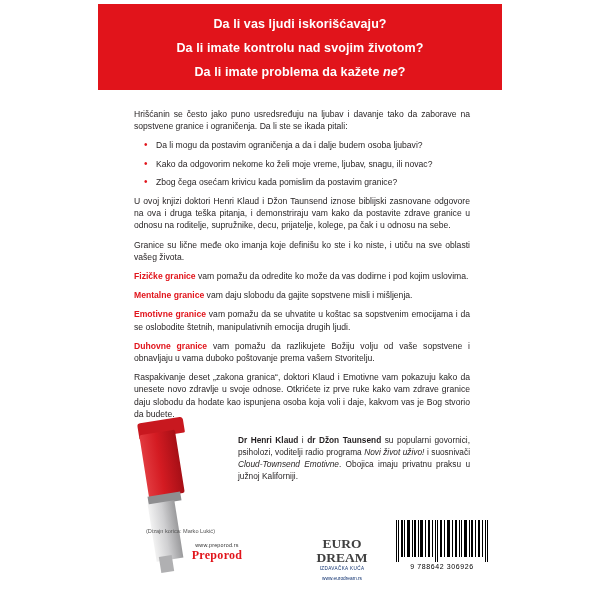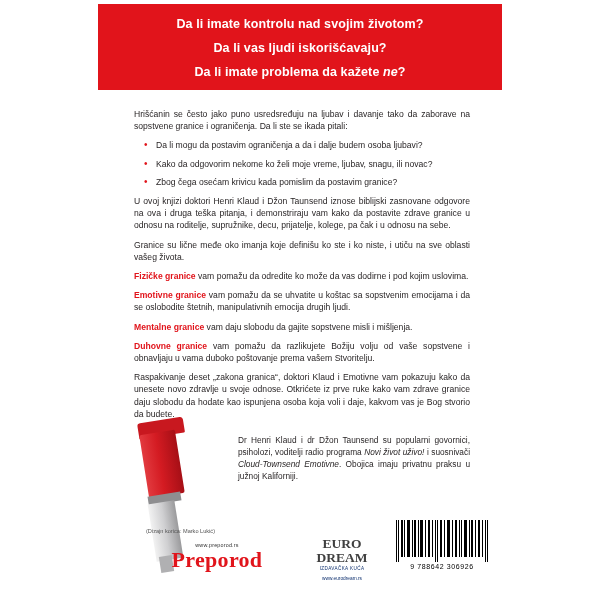--- a/index.html
+++ b/index.html
@@ -88,21 +88,21 @@
   .authors {
     position: absolute;
     left: 140px;
     top: 344px;
     width: 232px;
     font-size: 8.3px;
     line-height: 1.45;
     color: #231f20;
     text-align: justify;
   }
-  .authors .smallcaps { font-weight: normal; }
+  .authors .smallcaps { font-weight: bold; }
 
   
   .marker {
     position: absolute;
     left: 18px;
     top: 330px;
     width: 110px;
     height: 150px;
   }
   .marker-cap {
@@ -171,21 +171,21 @@
     text-align: center;
   }
   .pub-site {
     font-size: 5.4px;
     color: #333;
     letter-spacing: .2px;
     margin-bottom: 1px;
   }
   .pub-name {
     font-family: "Liberation Serif", serif;
-    font-size: 22px;
+    font-size: 12px;
     font-weight: bold;
     color: #e1141b;
     letter-spacing: .3px;
     line-height: 1;
   }
 
   
   .eurodream {
     position: absolute;
     left: 196px;
@@ -234,42 +234,42 @@
     color: #000;
     font-family: "Liberation Sans", sans-serif;
   }
 </style>
 </head>
 <body>
 
 <div class="cover">
 
   <div class="top-band">
+    <p class="q">Da li vas ljudi iskorišćavaju?</p>
     <p class="q">Da li imate kontrolu nad svojim životom?</p>
-    <p class="q">Da li vas ljudi iskorišćavaju?</p>
     <p class="q"><span>Da li imate problema da kažete </span><em>ne</em><span>?</span></p>
   </div>
 
   <div class="body-wrap">
 
     <div class="text-col">
       <p>Hrišćanin se često jako puno usredsređuju na ljubav i davanje tako da zaborave na sopstvene granice i ograničenja. Da li ste se ikada pitali:</p>
 
       <ul class="bullets">
         <li>Da li mogu da postavim ograničenja a da i dalje budem osoba ljubavi?</li>
         <li>Kako da odgovorim nekome ko želi moje vreme, ljubav, snagu, ili novac?</li>
         <li>Zbog čega osećam krivicu kada pomislim da postavim granice?</li>
       </ul>
 
       <p>U ovoj knjizi doktori Henri Klaud i Džon Taunsend iznose biblijski zasnovane odgovore na ova i druga teška pitanja, i demonstriraju vam kako da postavite zdrave granice u odnosu na roditelje, supružnike, decu, prijatelje, kolege, pa čak i u odnosu na sebe.</p>
       <p>Granice su lične međe oko imanja koje definišu ko ste i ko niste, i utiču na sve oblasti vašeg života.</p>
 
       <p><span class="red-lead">Fizičke granice</span><span> vam pomažu da odredite ko može da vas dodirne i pod kojim uslovima.</span></p>
+      <p><span class="red-lead">Mentalne granice</span><span> vam daju slobodu da gajite sopstvene misli i mišljenja.</span></p>
       <p><span class="red-lead">Emotivne granice</span><span> vam pomažu da se uhvatite u koštac sa sopstvenim emocijama i da se oslobodite štetnih, manipulativnih emocija drugih ljudi.</span></p>
-      <p><span class="red-lead">Mentalne granice</span><span> vam daju slobodu da gajite sopstvene misli i mišljenja.</span></p>
       <p><span class="red-lead">Duhovne granice</span><span> vam pomažu da razlikujete Božiju volju od vaše sopstvene i obnavljaju u vama duboko poštovanje prema vašem Stvoritelju.</span></p>
 
       <p>Raspakivanje deset „zakona granica“, doktori Klaud i Emotivne vam pokazuju kako da unesete novo zdravlje u svoje odnose. Otkrićete iz prve ruke kako vam zdrave granice daju slobodu da hodate kao ispunjena osoba koja voli i daje, kakvom vas je Bog stvorio da budete.</p>
     </div>
 
     <div class="authors">
       <span class="smallcaps">Dr Henri Klaud</span><span> i </span><span class="smallcaps">dr Džon Taunsend</span><span> su popularni govornici, psiholozi, voditelji radio programa </span><span class="ital">Novi život uživo!</span><span> i suosnivači </span><span class="ital">Cloud-Townsend Emotivne</span><span>. Obojica imaju privatnu praksu u južnoj Kaliforniji.</span>
     </div>
 
     <div class="marker">

